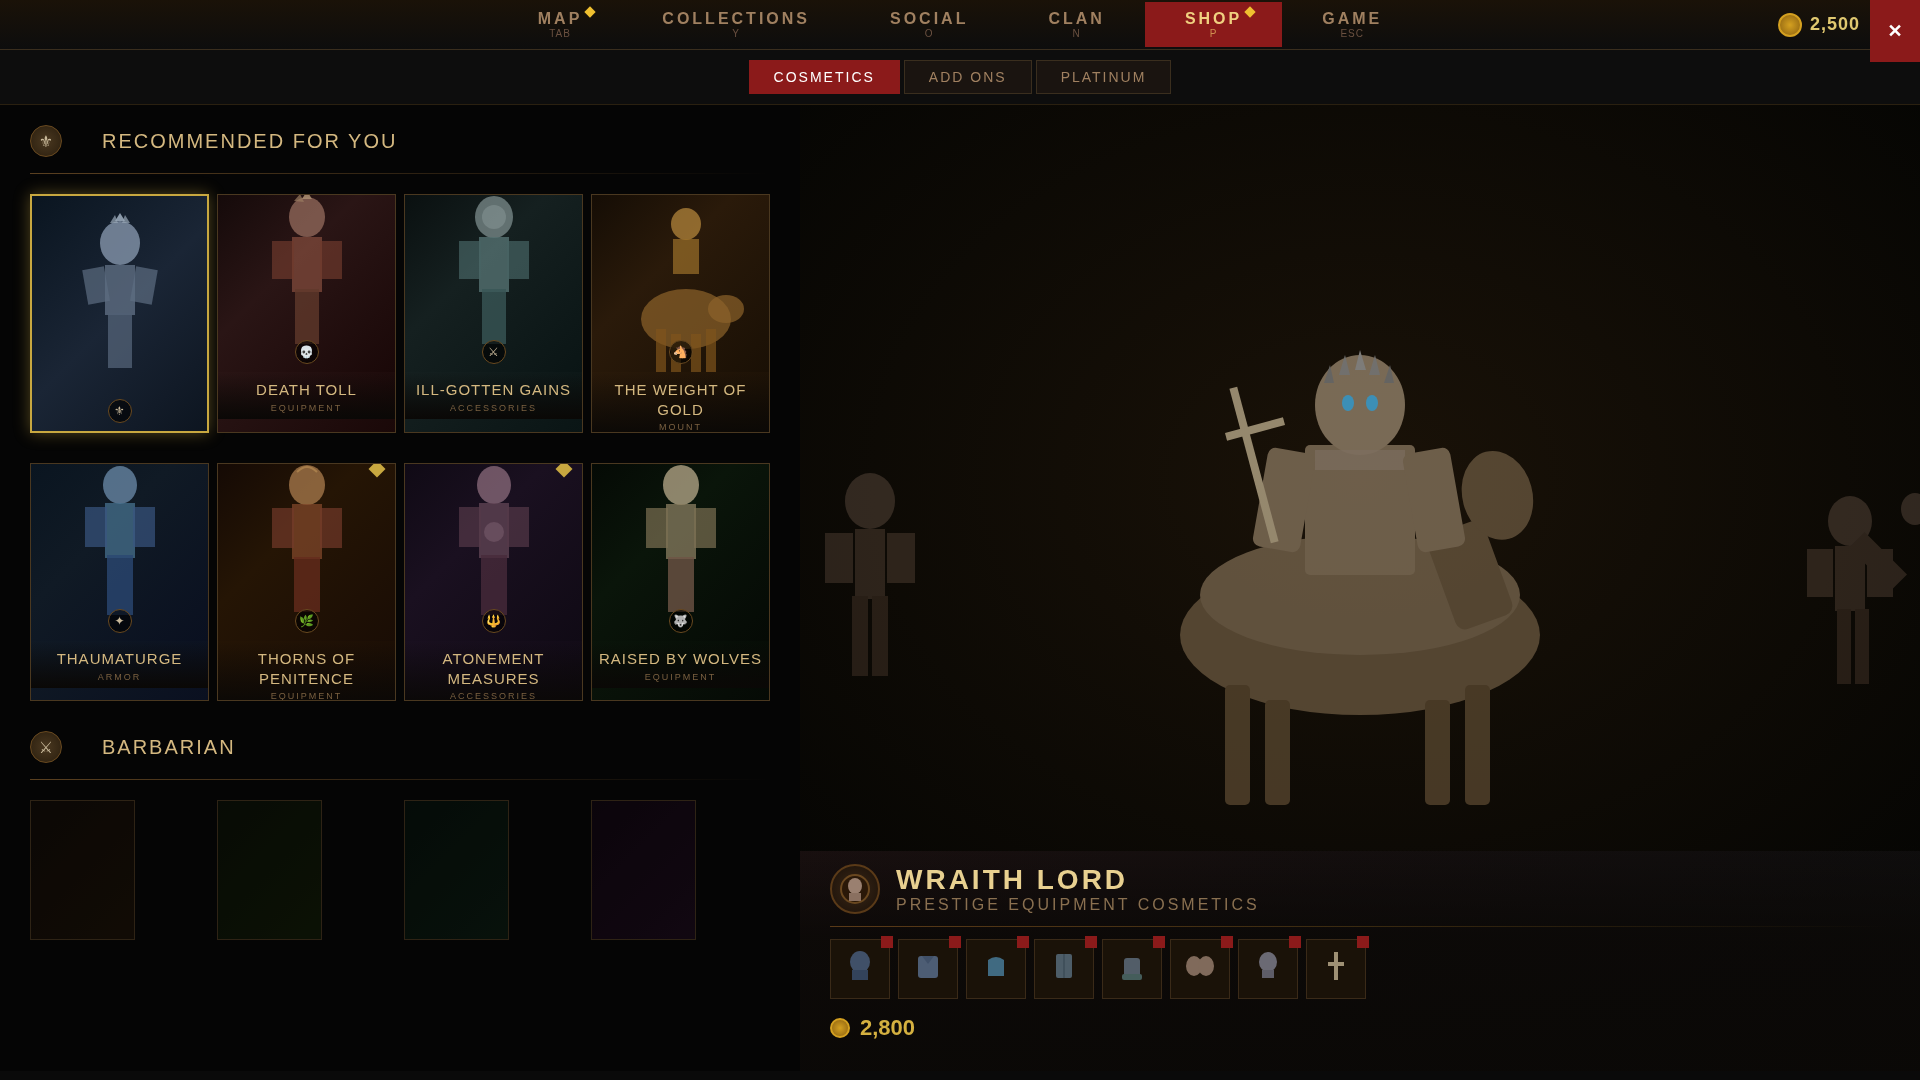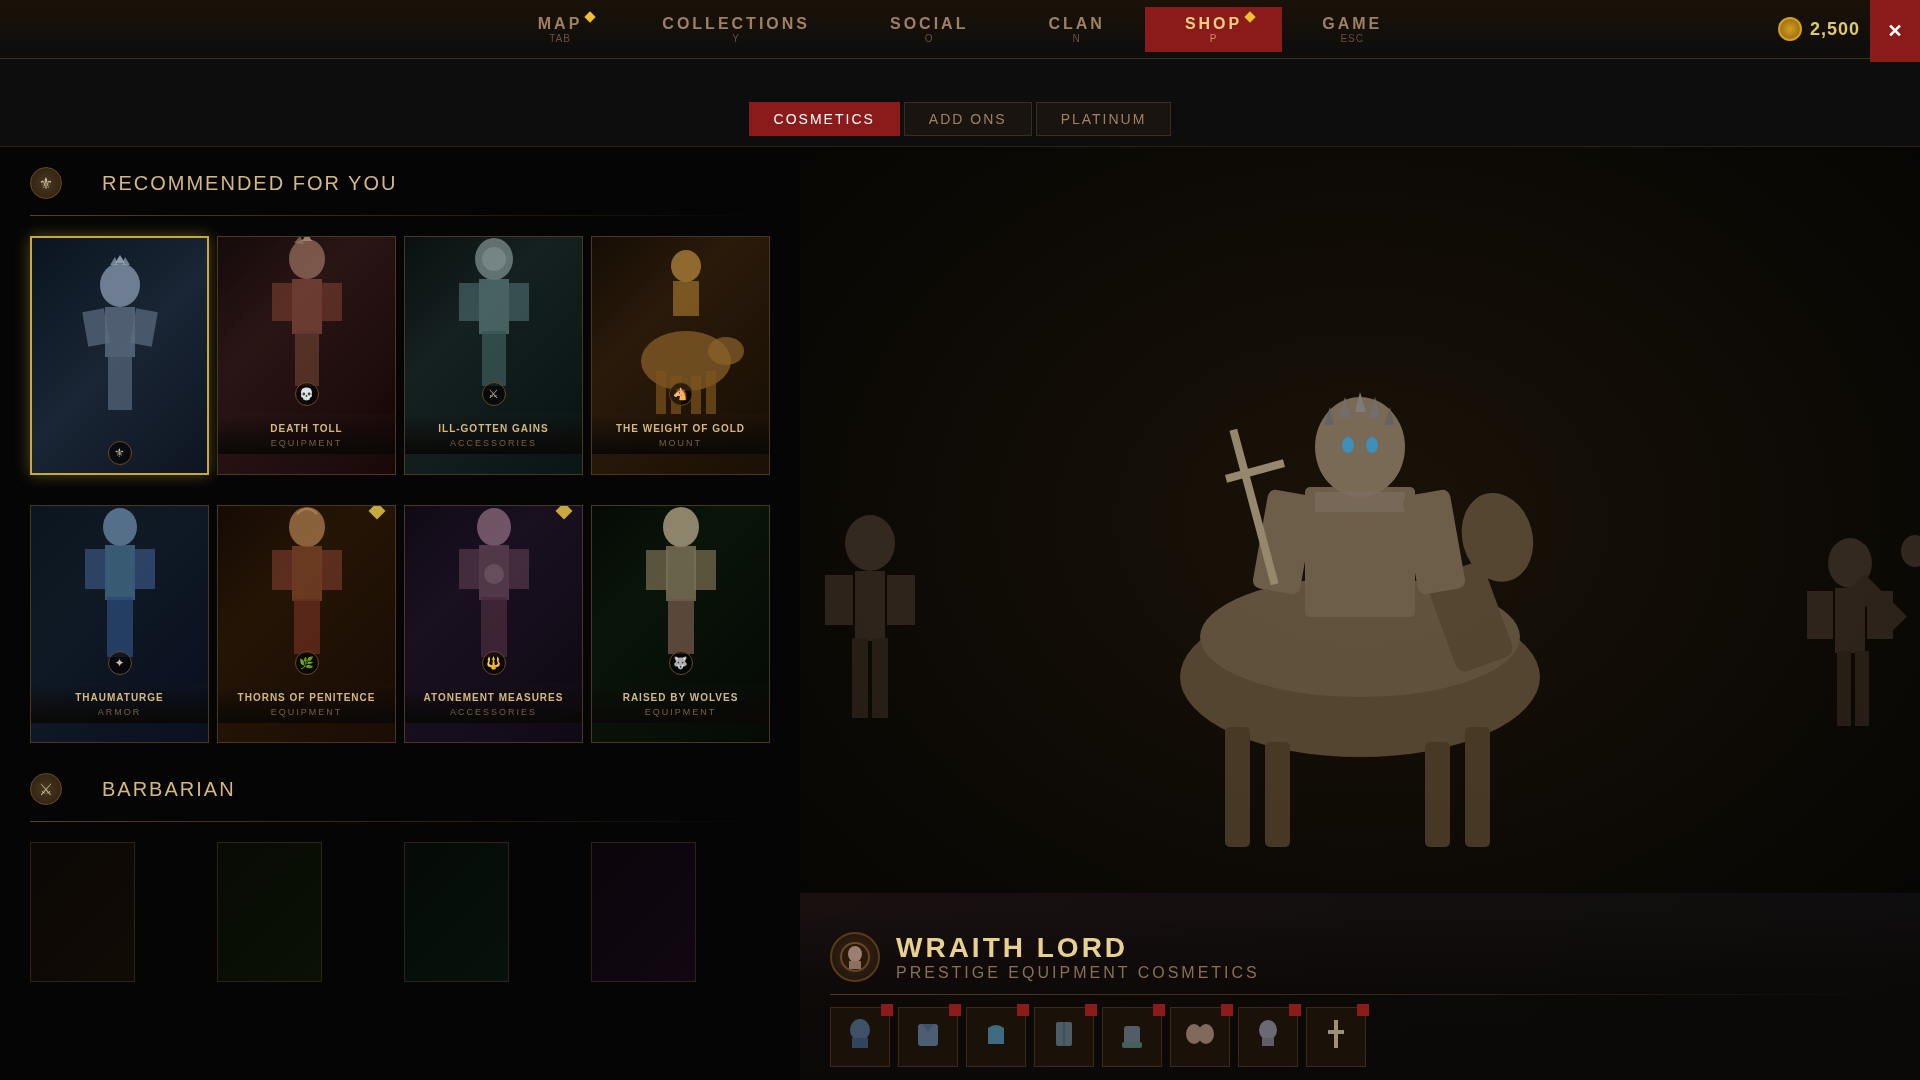--- a/index.html
+++ b/index.html
@@ -12,21 +12,21 @@
       overflow: hidden;
       color: #c9b99a;
     }
 
     
     .top-nav {
       display: flex;
       align-items: center;
       justify-content: center;
       background: linear-gradient(180deg, #1a1208 0%, #0d0d0d 100%);
-      height: 59px;
+      height: 50px;
       border-bottom: 1px solid #3a2e1e;
       position: relative;
       gap: 0;
     }
 
     .nav-item {
       display: flex;
       flex-direction: column;
       align-items: center;
       padding: 8px 40px;
@@ -120,21 +120,20 @@
 
     .tab-btn {
       padding: 8px 24px;
       background: #1a1410;
       border: 1px solid #3a2e1e;
       color: #a08060;
       font-size: 14px;
       letter-spacing: 2px;
       cursor: pointer;
       text-transform: uppercase;
-      margin-top: 33px;
     }
 
     .tab-btn.active {
       background: #8b1a1a;
       border-color: #8b1a1a;
       color: #fff;
     }
 
     
     .main-content {
@@ -270,25 +269,25 @@
       font-size: 12px;
     }
 
     .card-info {
       padding: 8px 6px 6px;
       text-align: center;
       background: linear-gradient(0deg, #0a0806 0%, transparent 100%);
     }
 
     .card-name {
-      font-size: 10px;
+      font-size: 15px;
       color: #d4b880;
       letter-spacing: 1px;
       text-transform: uppercase;
-      font-weight: bold;
+      font-weight: normal;
       line-height: 1.3;
     }
 
     .card-type {
       font-size: 9px;
       color: #7a6040;
       letter-spacing: 2px;
       text-transform: uppercase;
       margin-top: 3px;
     }
@@ -893,15 +892,19 @@
           <div class="piece-icon">
             <svg width="36" height="36" viewBox="0 0 36 36">
               <rect x="16" y="4" width="4" height="28" fill="#c0b090"></rect>
               <rect x="10" y="14" width="16" height="4" fill="#c0b090"></rect>
             </svg>
           </div>
           <div class="piece-badge"></div>
         </div>
       </div>
 
+      <div class="price-row">
+        <div class="price-coin"></div>
+        <span class="price-amount">2,800</span>
+      </div>
     </div>
   </div>
 </div>
 
 </body></html>

